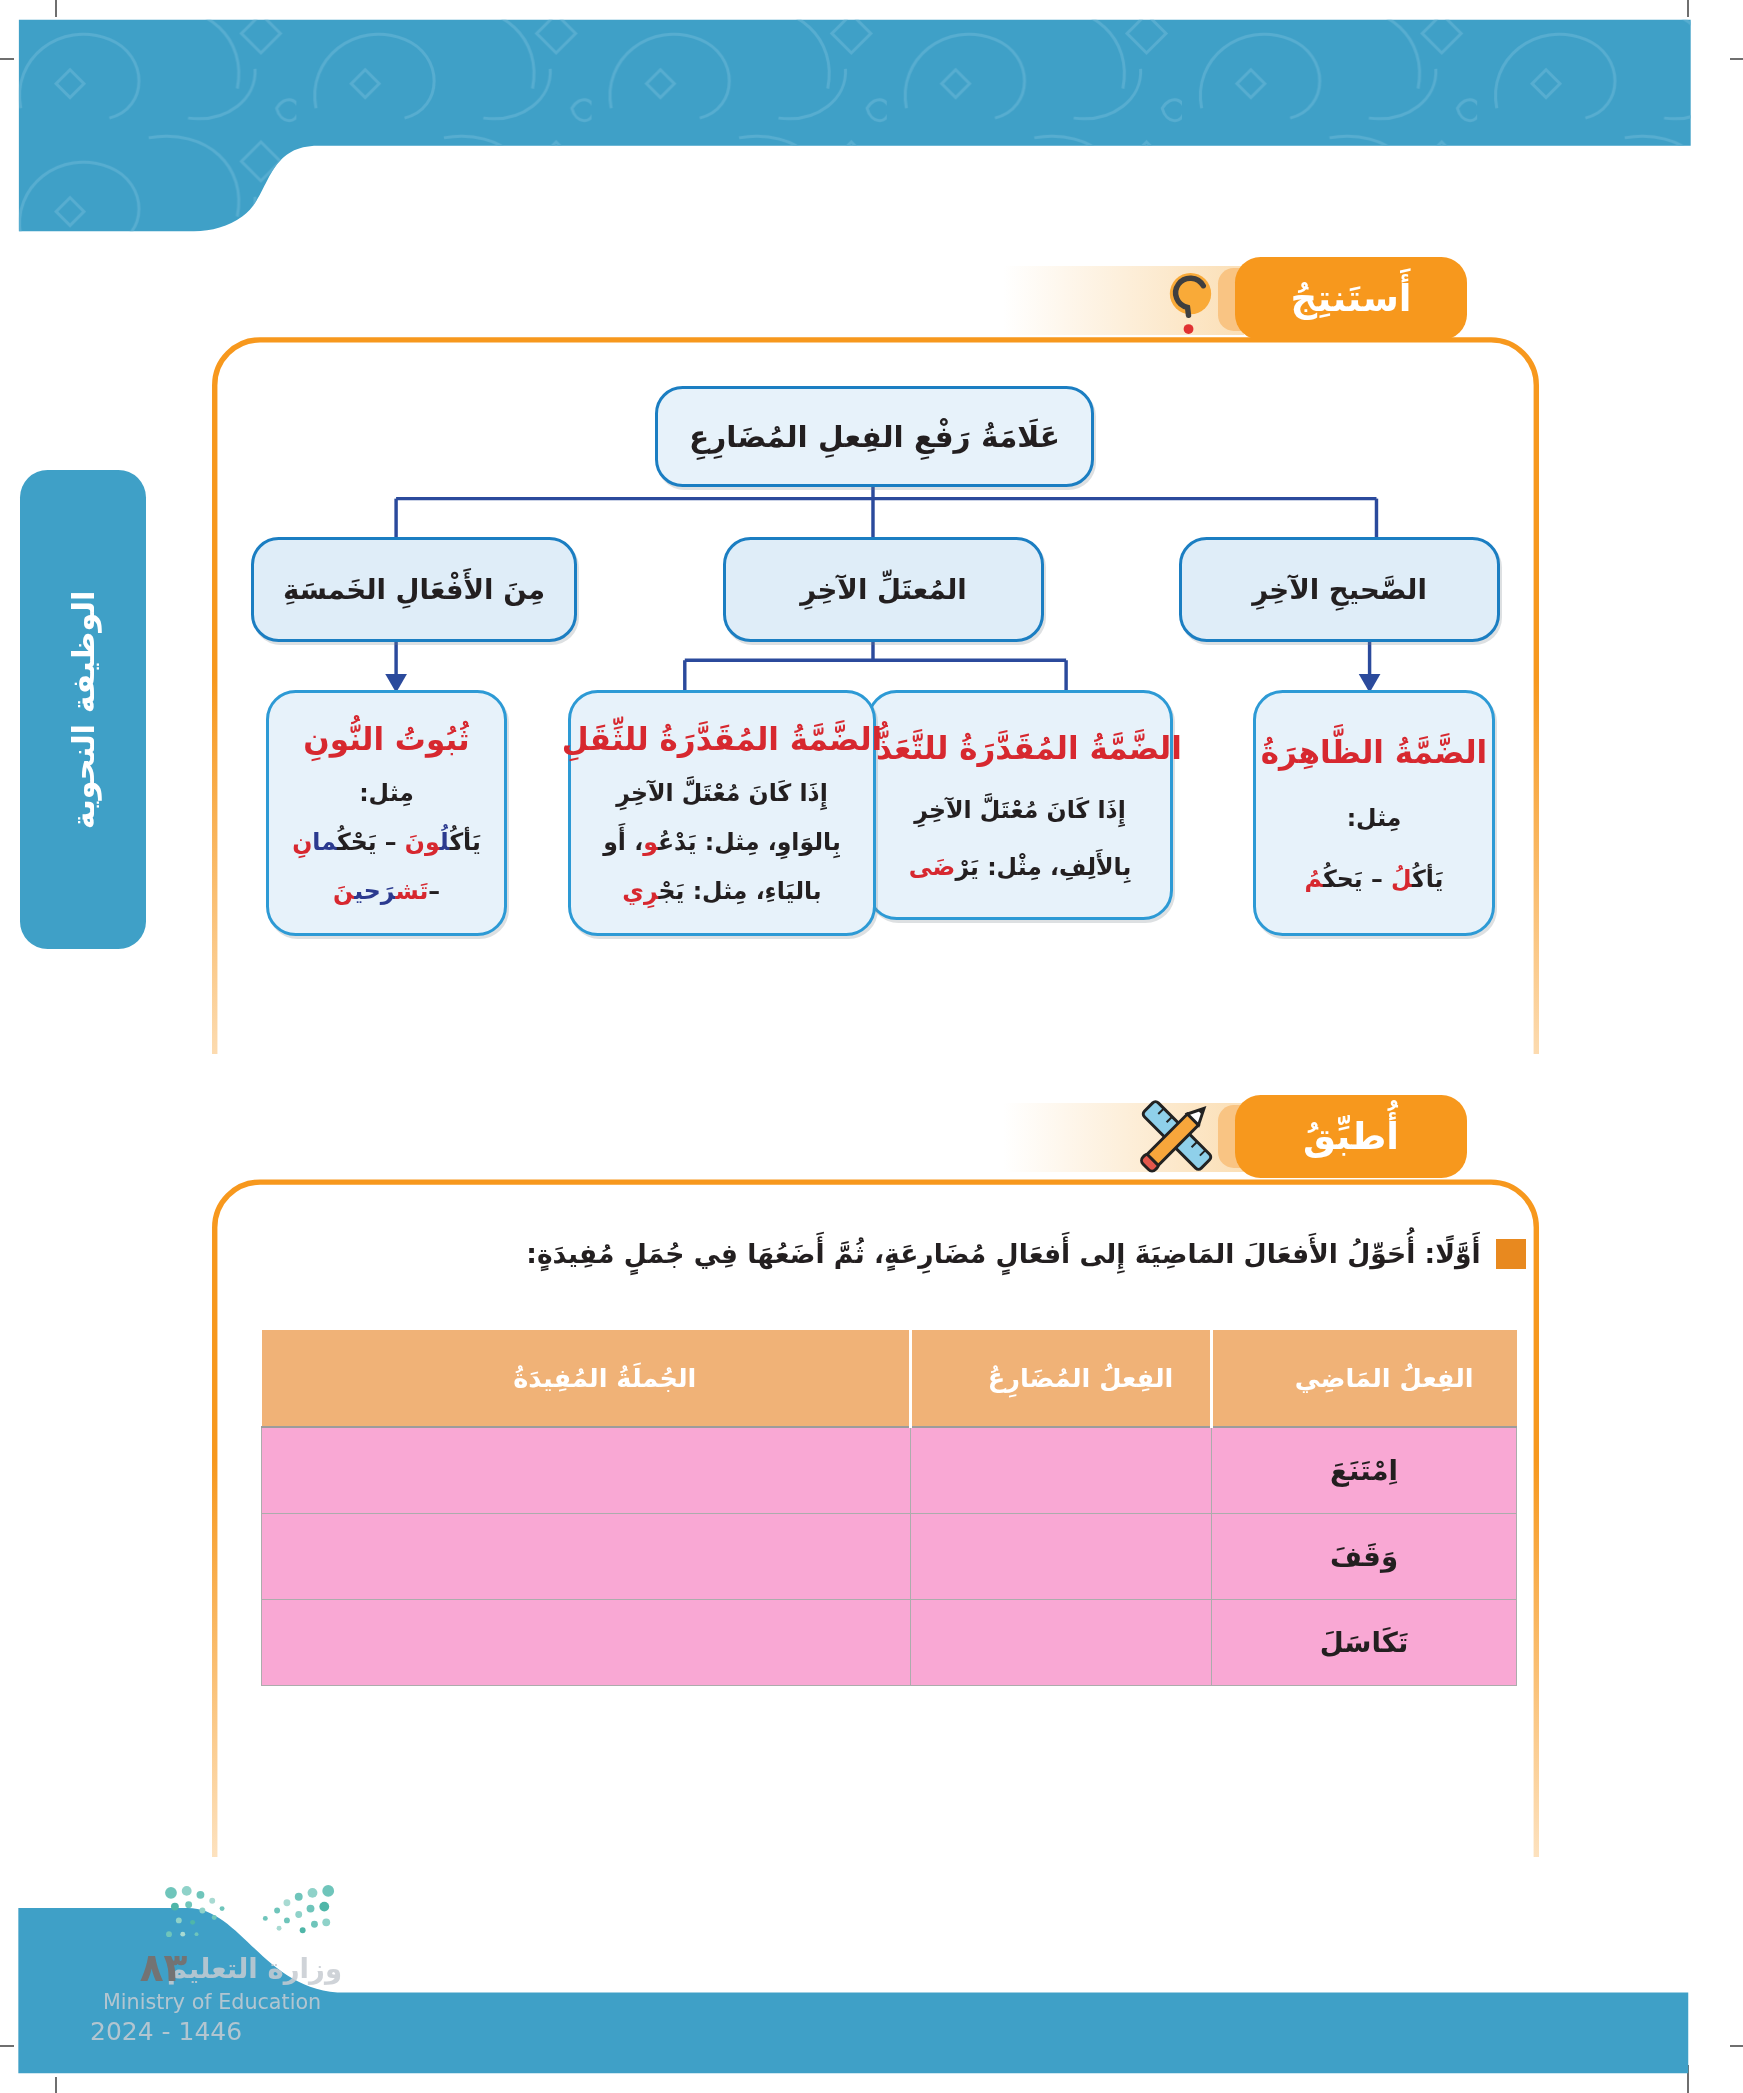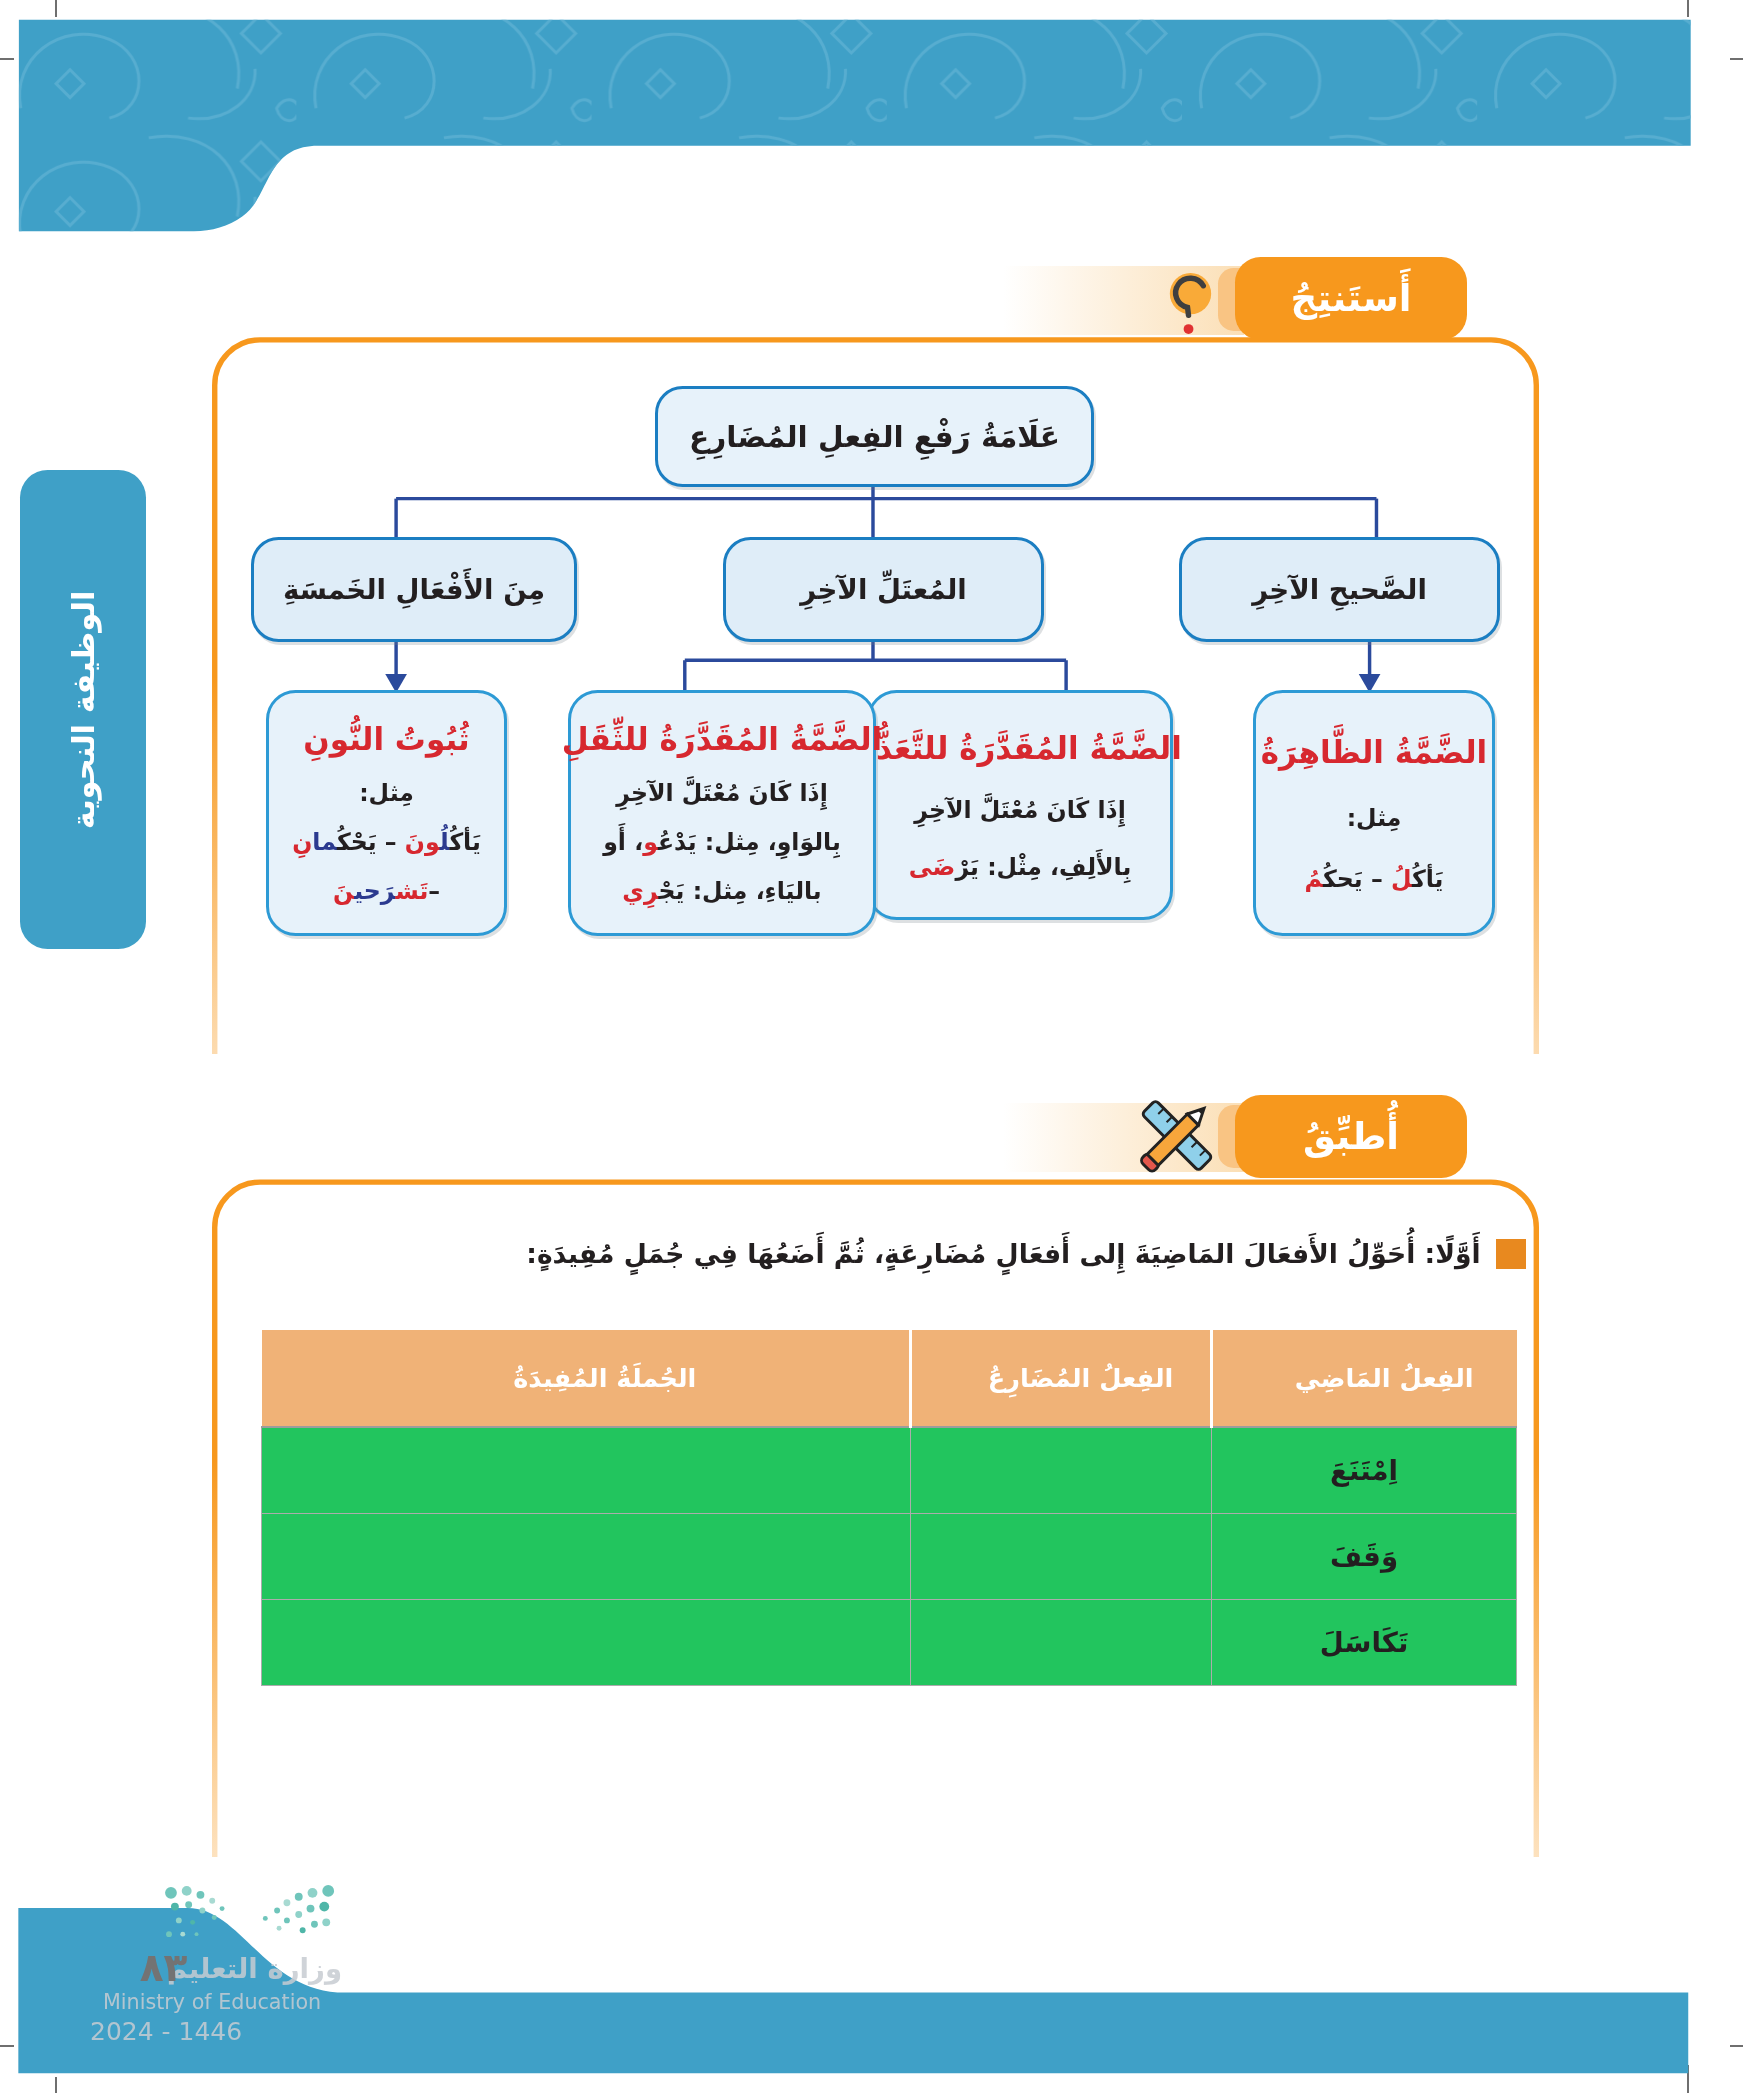--- a/index.html
+++ b/index.html
@@ -44,21 +44,21 @@
   .instruction-row{position:absolute;left:236px;top:1233px;width:1290px;direction:rtl;
                    display:flex;align-items:center;gap:15.8px;}
   .bullet{width:29.6px;height:29.6px;background:#E8891F;flex:0 0 auto;}
   .instruction-text{color:#231F20;font-weight:bold;font-size:26.6px;line-height:1.6;}
 
   table.fill{position:absolute;left:261px;top:1330px;width:1256px;border-collapse:collapse;
              direction:rtl;table-layout:fixed;}
   table.fill th{background:#F0B277;color:#fff;font-weight:bold;font-size:25.6px;height:94px;
                 border-left:3.9px solid #fff;border-bottom:2px solid #9c9c9c;padding-left:40px;}
   table.fill th:last-child{border-left:none;}
-  table.fill td{background:#22c55e;border:1.5px solid #ACACAC;height:83px;text-align:center;
+  table.fill td{background:#f9a8d4;border:1.5px solid #ACACAC;height:83px;text-align:center;
                 color:#231F20;font-weight:bold;font-size:27.6px;}
 
   
   .logo-ar{position:absolute;left:167px;top:1952px;color:#C7CCD2;opacity:.85;font-size:27.6px;font-weight:bold;direction:rtl;}
   .logo-en{position:absolute;left:103px;top:1990px;color:#C7CCD2;opacity:.85;font-size:20.7px;}
   .logo-yr{position:absolute;left:90px;top:2017px;color:#C7CCD2;opacity:.85;font-size:25px;}
   .page-num{position:absolute;left:116px;top:1945px;width:95px;text-align:center;color:#737373;
             font-weight:bold;font-size:39px;}
 </style>
 </head>

